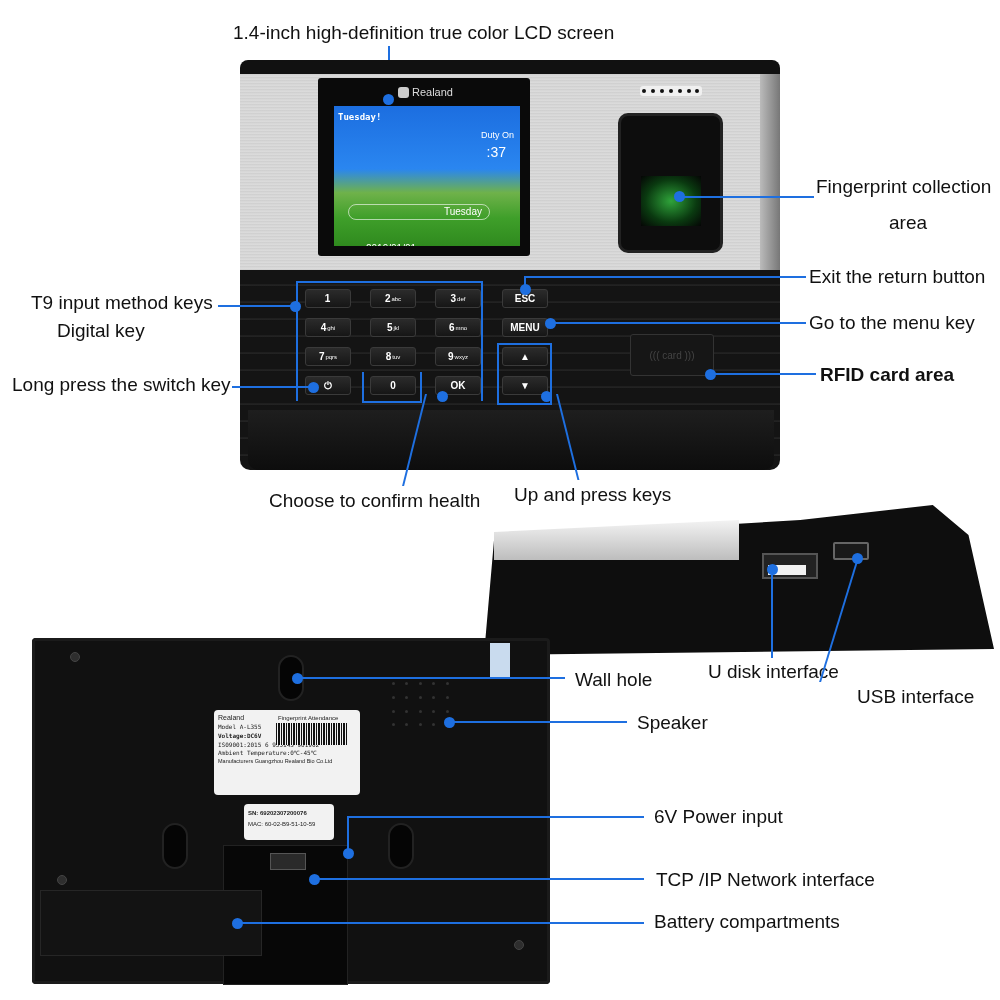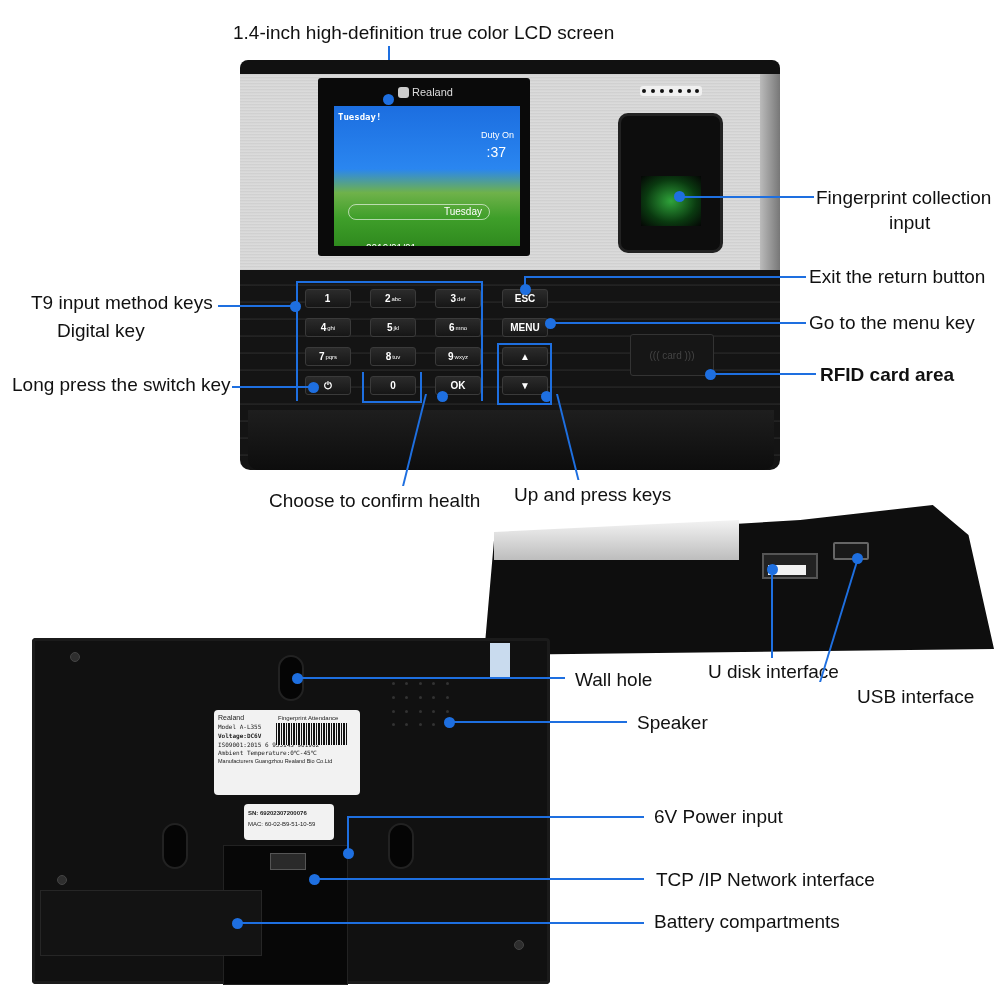--- a/index.html
+++ b/index.html
@@ -98,22 +98,22 @@
     <span></span>
     <span></span>
     <span></span>
     <span></span>
 </div>
 <div class="abs fp-window">
   <div class="abs fp-glow"></div>
 </div>
 <div class="dot" style="left:674px; top:191px;"></div>
 <div class="line" style="left:680px; top:196px; width:134px; height:2px;"></div>
-<div class="label" style="left:816px; top:187px;">Fingerprint collection</div>
-<div class="label" style="left:889px; top:212px;">input</div>
+<div class="label" style="left:816px; top:176px;">Fingerprint collection</div>
+<div class="label" style="left:889px; top:212px;">area</div>
 
 <div class="abs front-bottom"></div>
 <div class="abs front-base"></div>
 
 <div class="key" style="left:305px; top:289px;">
     <span>1</span>
     <small></small>
   </div>
 <div class="key" style="left:370px; top:289px;">
     <span>2</span>

